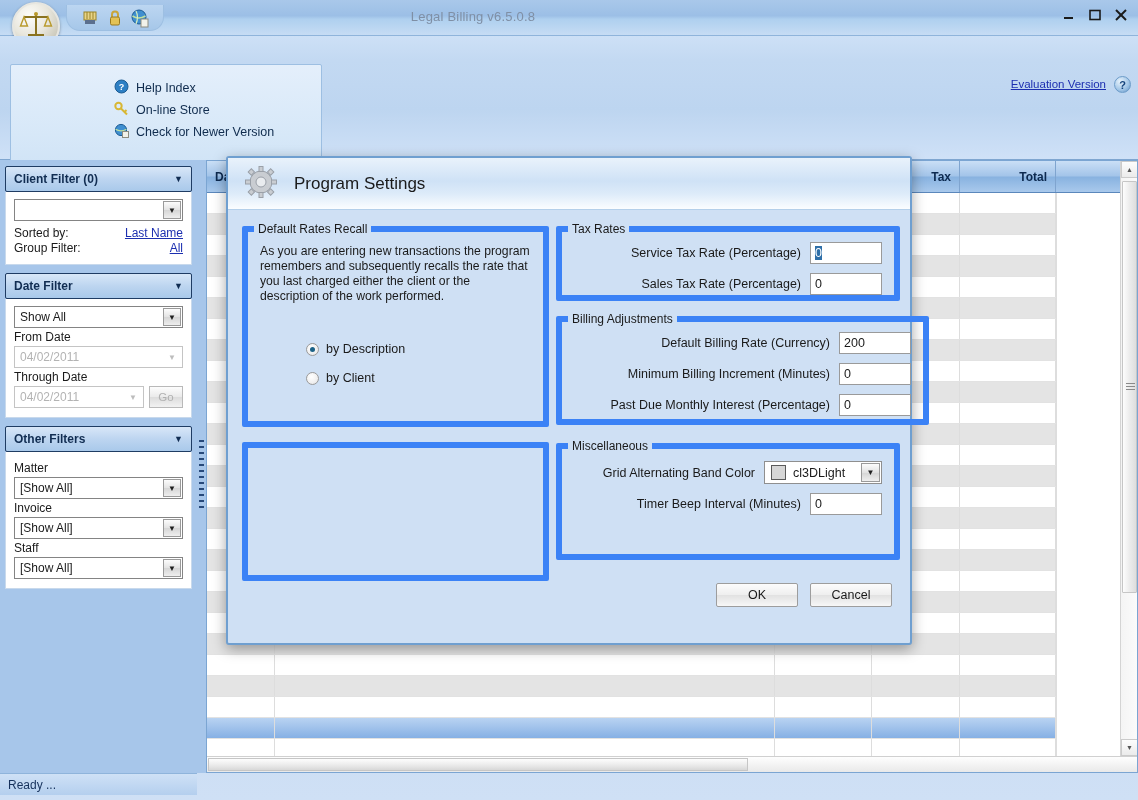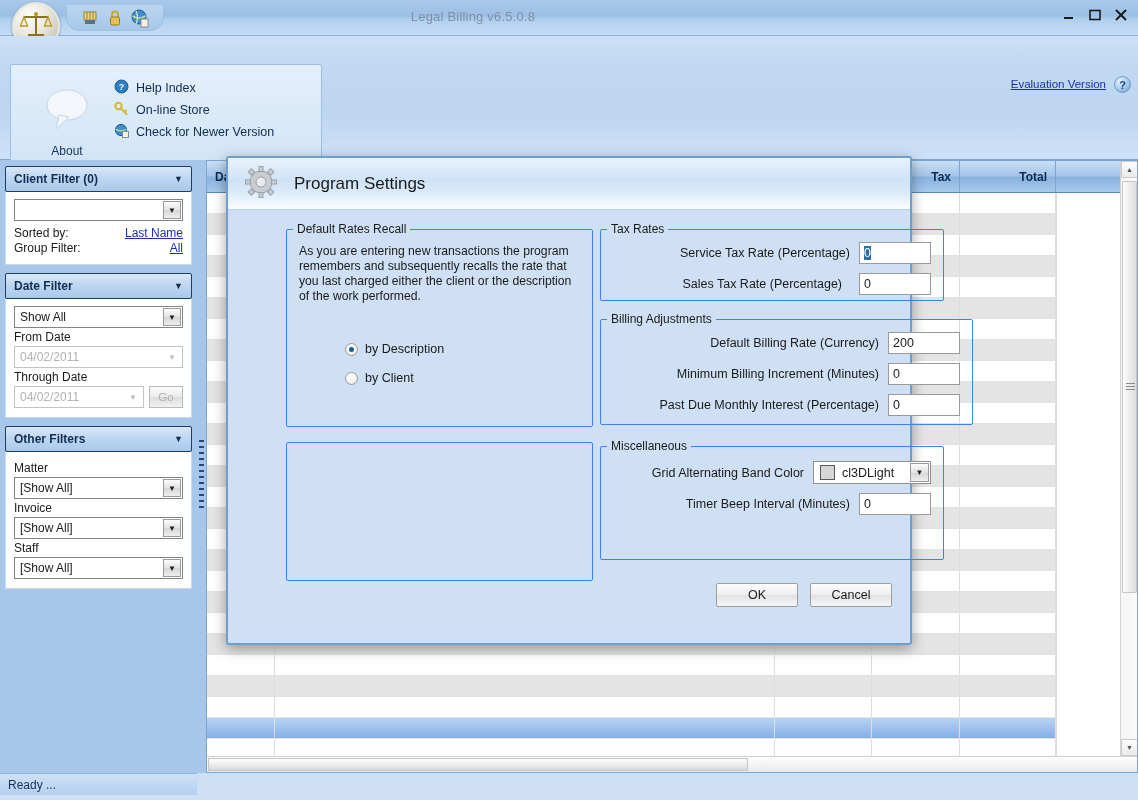--- a/index.html
+++ b/index.html
@@ -233,21 +233,21 @@
   }
   .dlg-hdr {
     height: 52px; background: linear-gradient(180deg, #e9f2fb 0%, #cfe2f6 45%, #ddebf9 70%, #fbfdff 100%);
     border-bottom: 1px solid #b4cfea;
     display: flex; align-items: center; padding-left: 16px; gap: 16px;
   }
   .dlg-hdr h1 { font-size: 17px; font-weight: normal; color: #1a1a1a; }
   .dlg-body { position: relative; padding: 12px 14px 0; height: 409px; }
 
   fieldset.gb {
-    position: absolute; border: 1px solid #3b82f6; border-radius: 2px; padding: 0; margin-left: 44px;
+    position: absolute; border: 6px solid #3b82f6; border-radius: 2px; padding: 0;
   }
   fieldset.gb > legend {
     font-size: 12px; color: #1a1a1a; padding: 0 4px; margin-left: 6px;
   }
   .gb-inner { padding: 8px 12px 10px; position: relative; height: 100%; }
 
   .row-field { display: flex; align-items: center; justify-content: flex-end; margin-bottom: 9px; }
   .row-field label { font-size: 12.5px; color: #1a1a1a; margin-right: 9px; text-align: right; }
   .tbox {
     width: 72px; height: 22px; background: #fff; border: 1px solid #9a9a9a;
@@ -360,29 +360,20 @@
       <div class="tab">Home</div>
       <div class="tab">Columns</div>
       <div class="tab">Data</div>
       <div class="tab active">Help</div>
     </div>
 
     <div class="eval-link">Evaluation Version</div>
     <div class="help-orb">?</div>
 
     <div class="ribbon-panel">
-      <div class="about-btn">
-        <span>
-          <svg width="56" height="48" viewBox="0 0 56 48">
-            <ellipse cx="28" cy="20" rx="20" ry="15" fill="#f3f7fb" stroke="#c3d6e8"></ellipse>
-            <path d="M20 30 L17 44 L30 32 Z" fill="#f3f7fb" stroke="#c3d6e8"></path>
-          </svg>
-        </span>
-        <span class="about-label">About</span>
-      </div>
 
       <div class="menu-list">
         <div class="menu-item">
           <span>
             <svg width="15" height="15" viewBox="0 0 15 15">
               <circle cx="7.5" cy="7.5" r="6.5" fill="#2d7fc4" stroke="#1a5a92"></circle>
               <text x="7.5" y="11" font-size="9" font-weight="bold" fill="#fff" text-anchor="middle" font-family="Liberation Sans, sans-serif">?</text>
             </svg>
           </span>
           <span>Help Index</span>
@@ -756,21 +747,21 @@
 
       <fieldset class="gb" style="left:14px; top:232px; width:307px; height:139px;"></fieldset>
 
       <fieldset class="gb" style="left:328px; top:12px; width:344px; height:79px;">
         <legend>Tax Rates</legend>
         <div class="gb-inner" style="padding-top:6px;">
           <div class="row-field">
             <label>Service Tax Rate (Percentage)</label>
             <div class="tbox"><span class="selchar">0</span></div>
           </div>
-          <div class="row-field" style="margin-bottom:0;gap:8px;">
+          <div class="row-field" style="margin-bottom:0;">
             <label>Sales Tax Rate (Percentage)</label>
             <div class="tbox">0</div>
           </div>
         </div>
       </fieldset>
 
       <fieldset class="gb" style="left:328px; top:102px; width:373px; height:113px;">
         <legend>Billing Adjustments</legend>
         <div class="gb-inner" style="padding-top:6px;">
           <div class="row-field">

